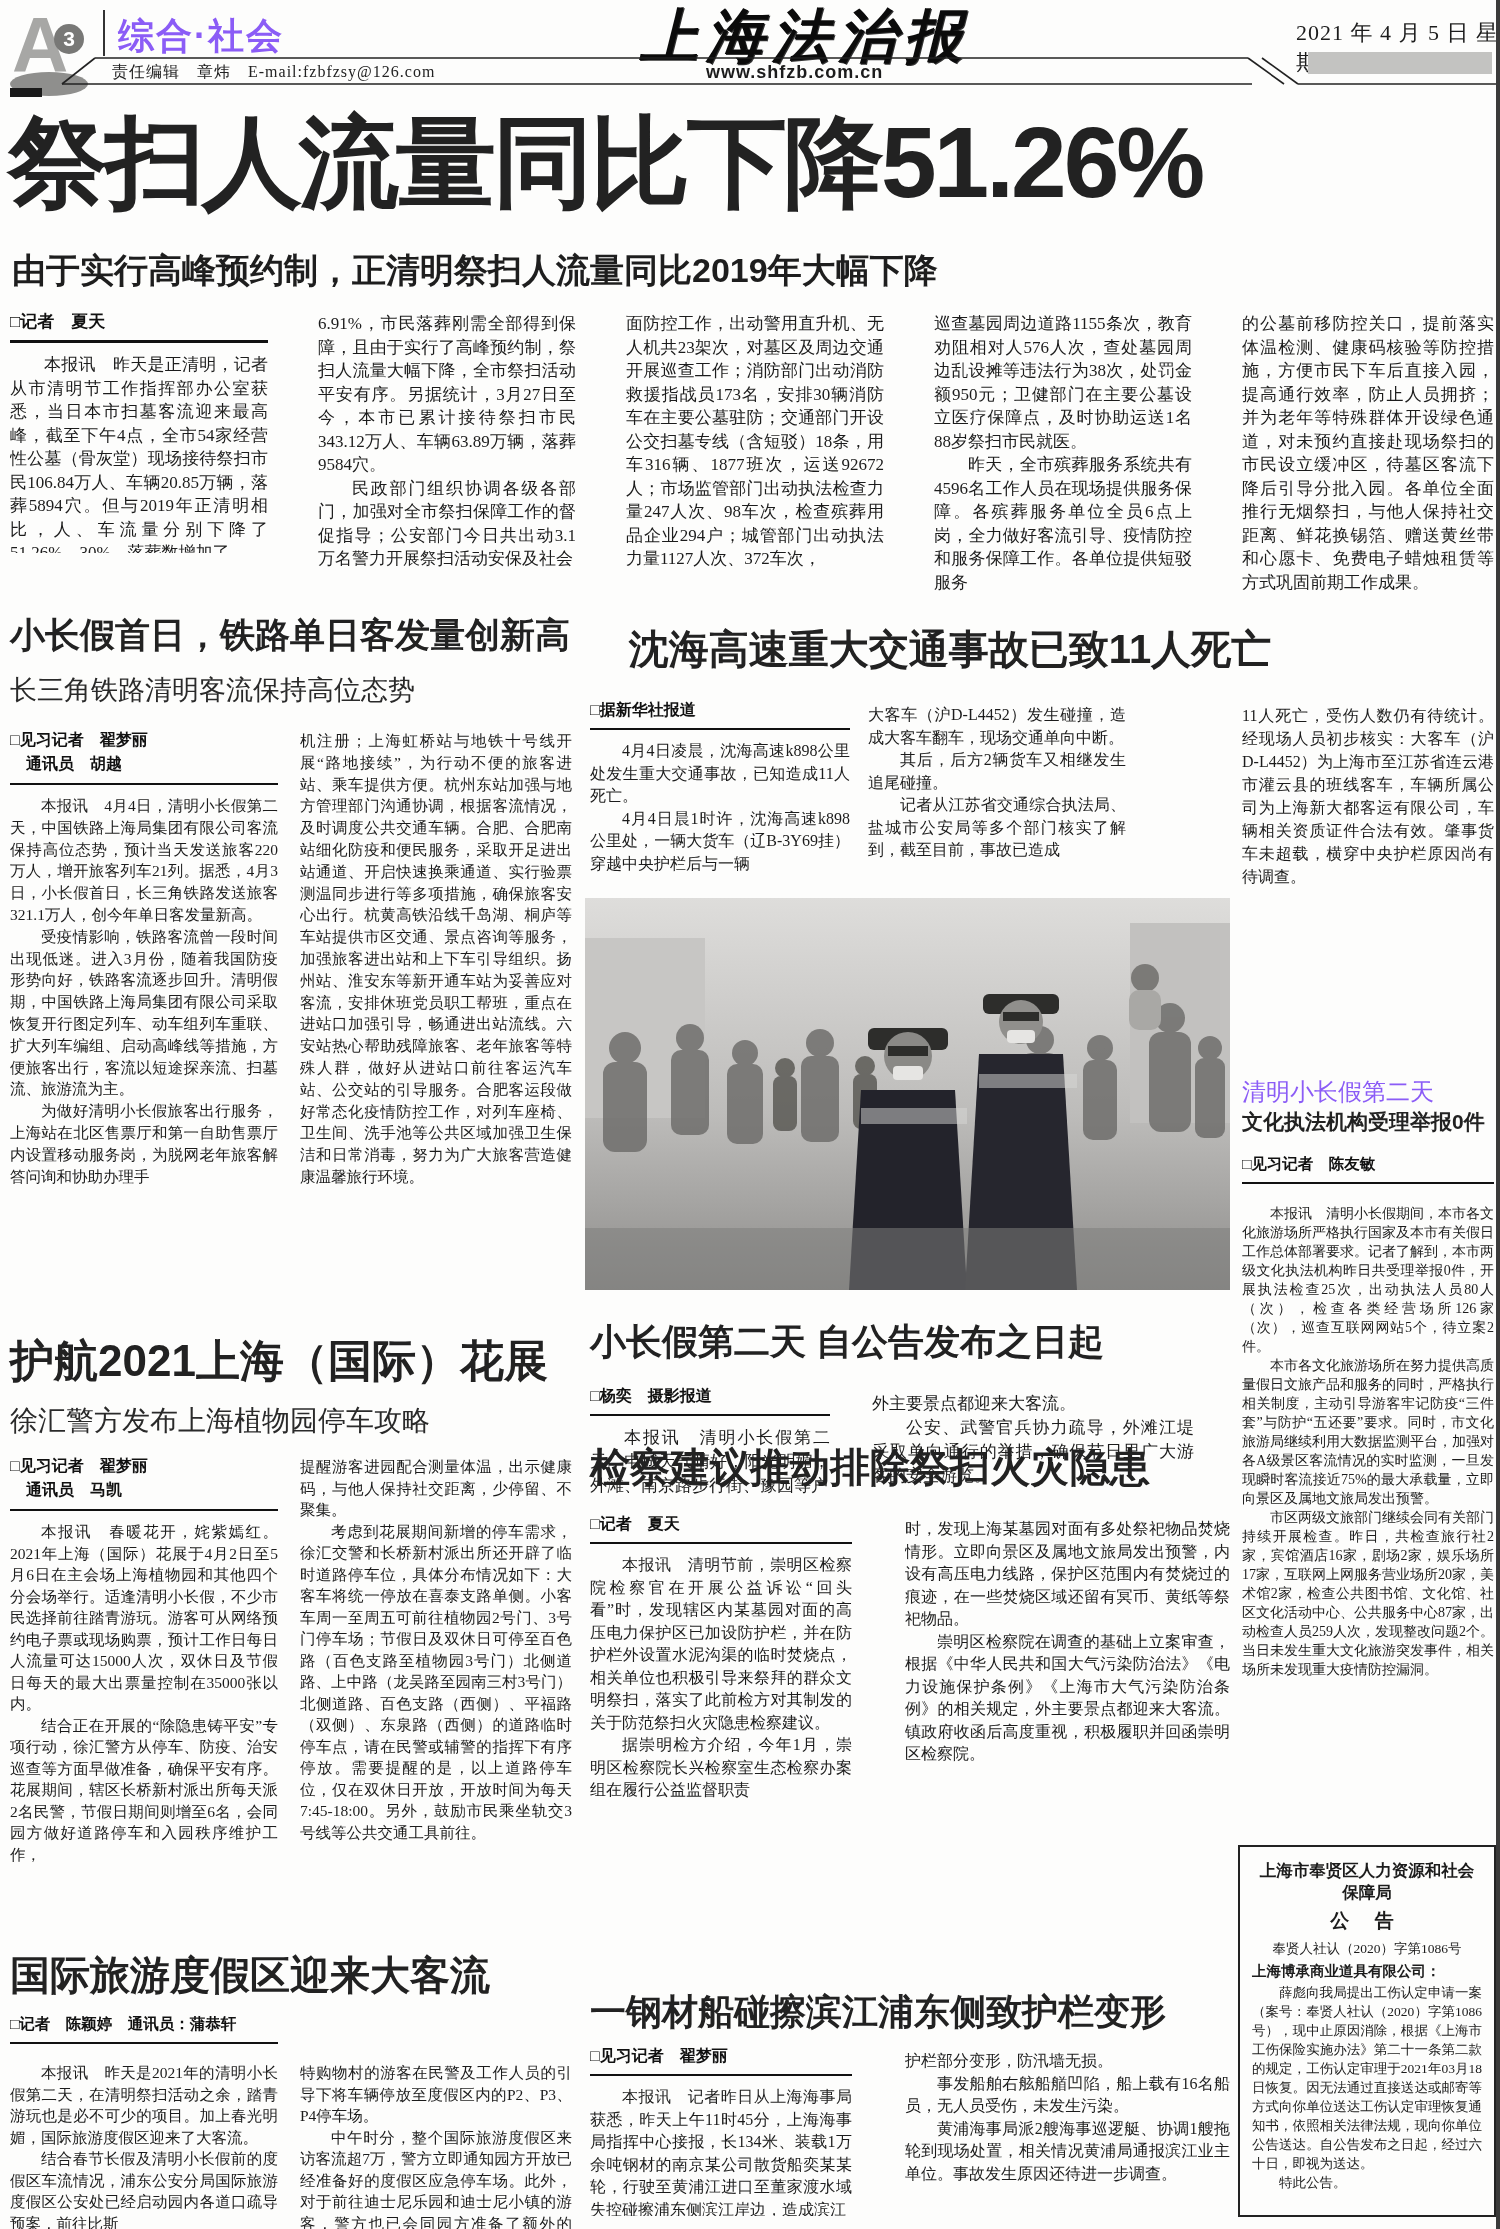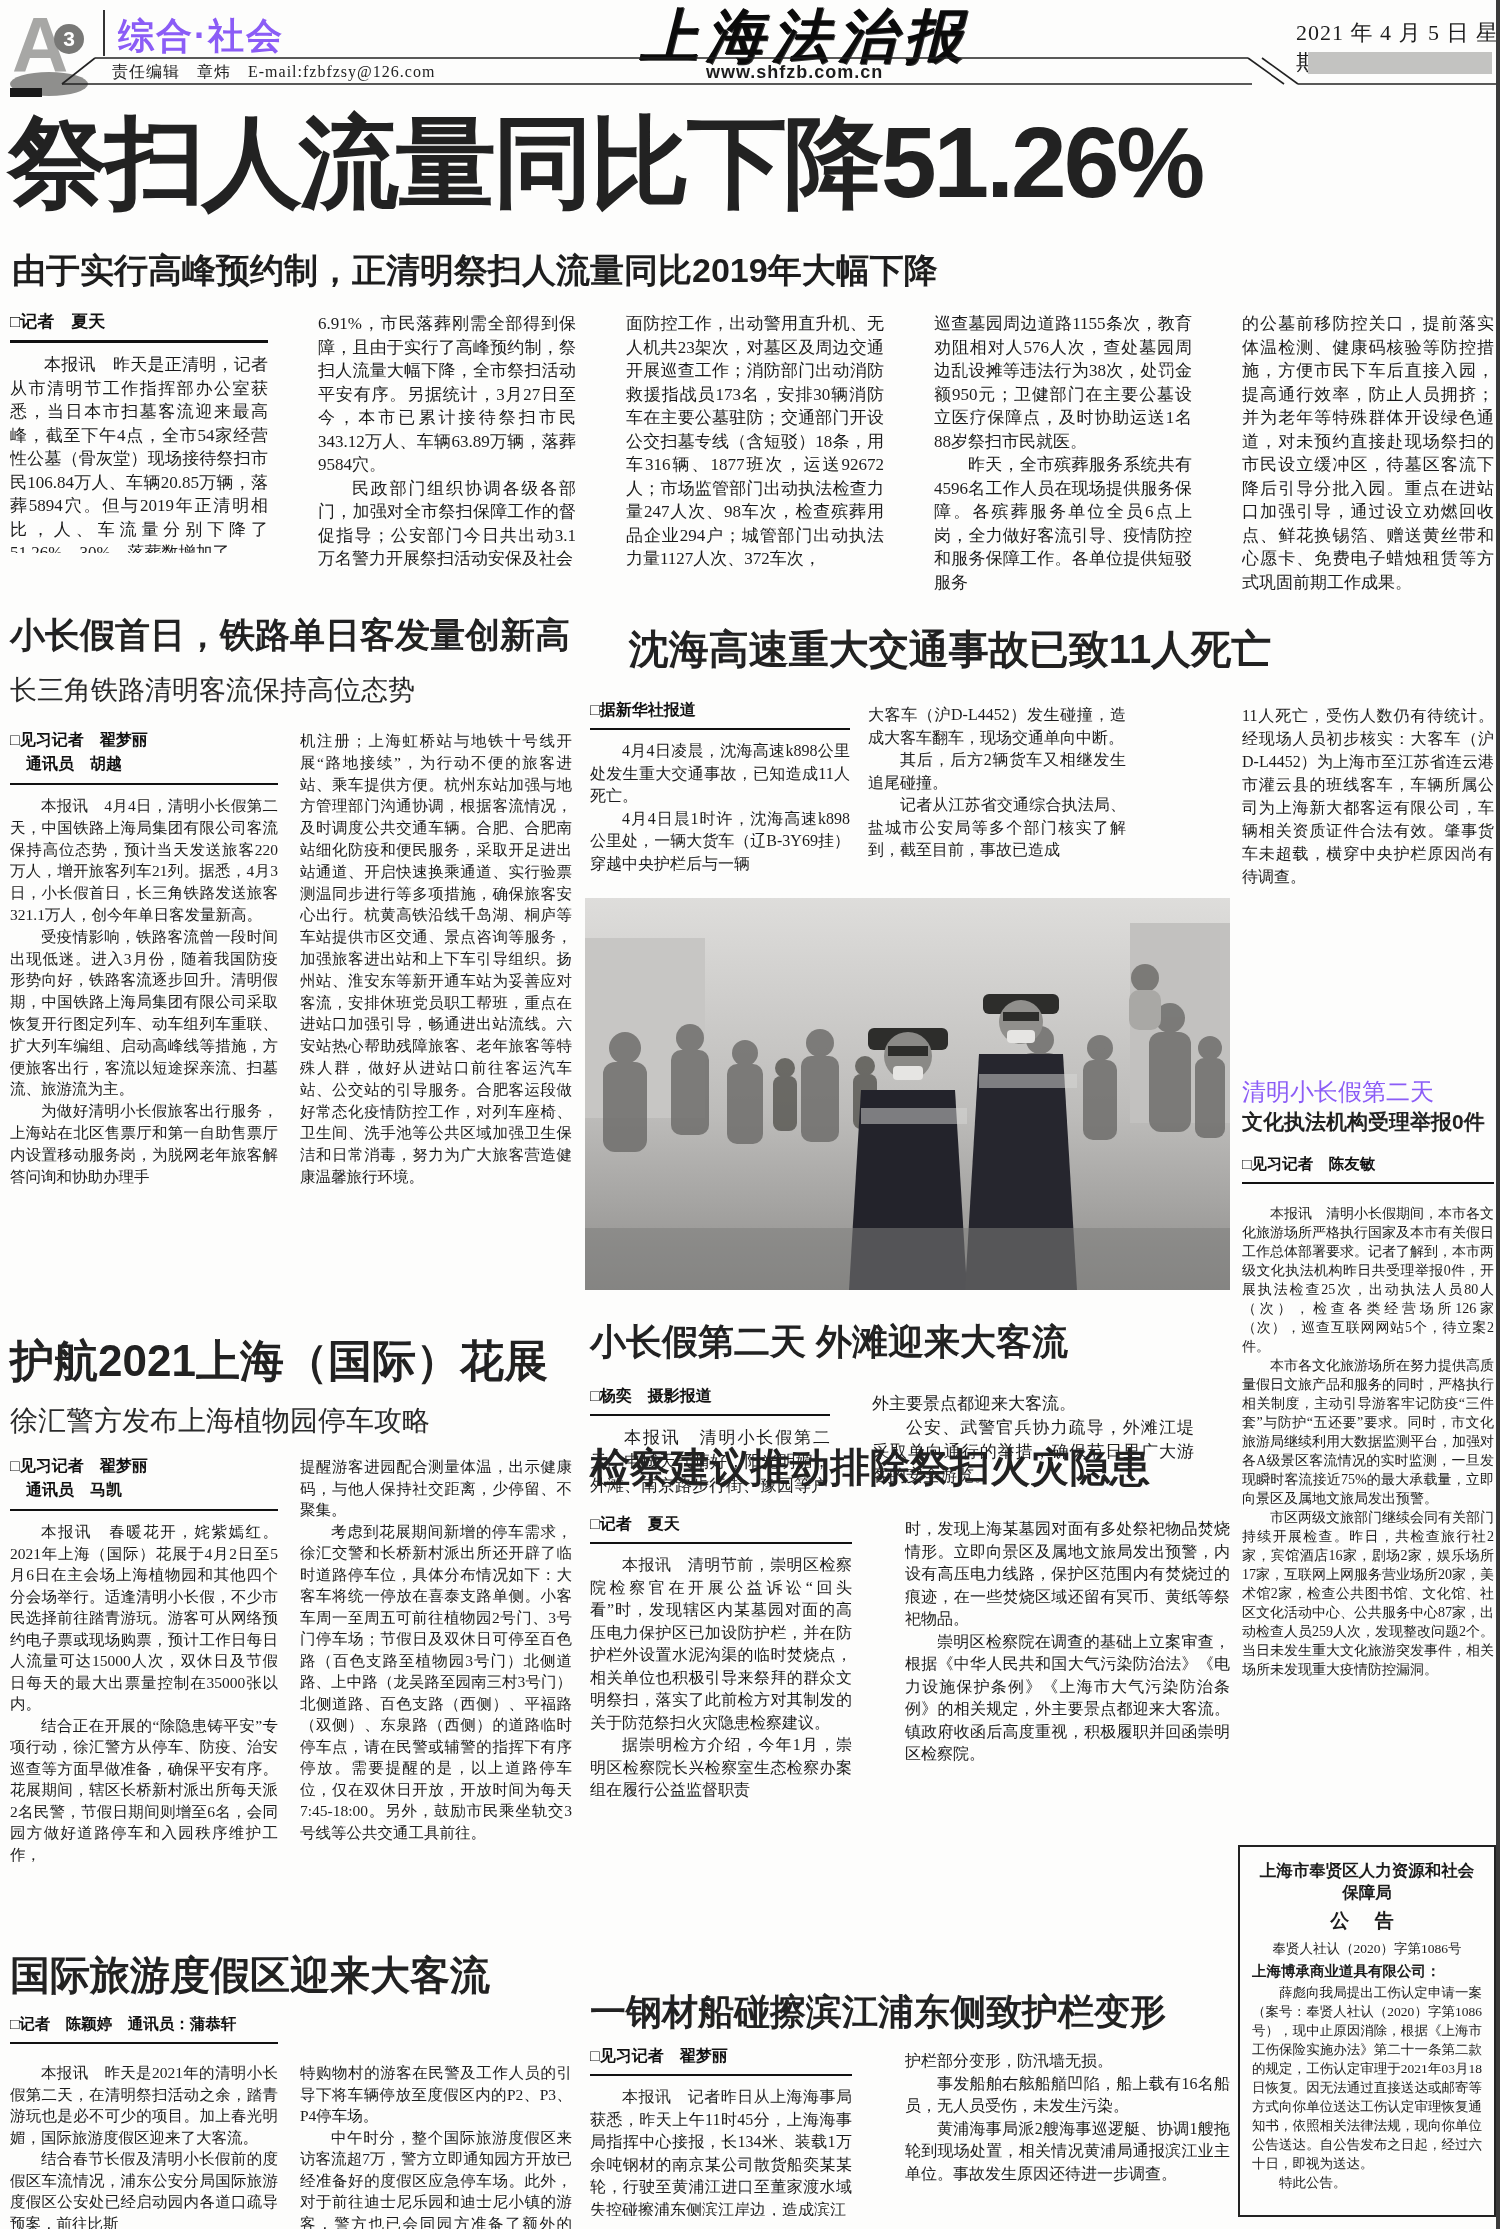--- a/index.html
+++ b/index.html
@@ -86,21 +86,21 @@
       <p class="para">民政部门组织协调各级各部门，加强对全市祭扫保障工作的督促指导；公安部门今日共出动3.1万名警力开展祭扫活动安保及社会</p>
     </div>
   <div class="abs bodycol" style="left:626px;top:312px;width:258px;height:282px;font-size:17px;line-height:23.5px;">
       <p class="para cont">面防控工作，出动警用直升机、无人机共23架次，对墓区及周边交通开展巡查工作；消防部门出动消防救援指战员173名，安排30辆消防车在主要公墓驻防；交通部门开设公交扫墓专线（含短驳）18条，用车316辆、1877班次，运送92672人；市场监管部门出动执法检查力量247人次、98车次，检查殡葬用品企业294户；城管部门出动执法力量1127人次、372车次，</p>
     </div>
   <div class="abs bodycol" style="left:934px;top:312px;width:258px;height:282px;font-size:17px;line-height:23.5px;">
       <p class="para cont">巡查墓园周边道路1155条次，教育劝阻相对人576人次，查处墓园周边乱设摊等违法行为38次，处罚金额950元；卫健部门在主要公墓设立医疗保障点，及时协助运送1名88岁祭扫市民就医。</p>
       <p class="para">昨天，全市殡葬服务系统共有4596名工作人员在现场提供服务保障。各殡葬服务单位全员6点上岗，全力做好客流引导、疫情防控和服务保障工作。各单位提供短驳服务</p>
     </div>
   <div class="abs bodycol" style="left:1242px;top:312px;width:252px;height:282px;font-size:17px;line-height:23.5px;">
-      <p class="para cont">的公墓前移防控关口，提前落实体温检测、健康码核验等防控措施，方便市民下车后直接入园，提高通行效率，防止人员拥挤；并为老年等特殊群体开设绿色通道，对未预约直接赴现场祭扫的市民设立缓冲区，待墓区客流下降后引导分批入园。重点在进站口加强引导，通过设立劝燃回收点、鲜花换锡箔、赠送黄丝带和心愿卡、免费电子蜡烛租赁等方式巩固前期工作成果。</p>
+      <p class="para cont">的公墓前移防控关口，提前落实体温检测、健康码核验等防控措施，方便市民下车后直接入园，提高通行效率，防止人员拥挤；并为老年等特殊群体开设绿色通道，对未预约直接赴现场祭扫的市民设立缓冲区，待墓区客流下降后引导分批入园。各单位全面推行无烟祭扫，与他人保持社交距离、鲜花换锡箔、赠送黄丝带和心愿卡、免费电子蜡烛租赁等方式巩固前期工作成果。</p>
     </div>
 
   <div class="abs h-big" style="left:10px;top:612px;width:572px;font-size:35px;">小长假首日，铁路单日客发量创新高</div>
   <div class="abs h-sub" style="left:10px;top:672px;width:572px;font-size:27px;">长三角铁路清明客流保持高位态势</div>
   <div class="abs" style="left:10px;top:728px;width:268px;height:590px;">
     <div class="byline" style="font-size:16px;line-height:24px;">
       <div>□见习记者　翟梦丽</div>
       <div>　通讯员　胡越</div>
     </div>
     <div class="bodycol" style="font-size:15.5px;line-height:21.8px;height:500px;">
@@ -187,21 +187,21 @@
         <rect x="394" y="176" width="98" height="14" fill="#d8d8d6" opacity="0.5"></rect>
       </g>
       <g>
         <circle cx="560" cy="80" r="14" fill="#7b7a77"></circle>
         <rect x="544" y="92" width="32" height="40" rx="10" fill="#a9a8a5"></rect>
       </g>
       <rect x="0" y="330" width="645" height="62" fill="#7e7d7b" opacity="0.55"></rect>
     </svg>
   </div>
 
-  <div class="abs h-big" style="left:590px;top:1318px;width:645px;font-size:36px;">小长假第二天  外滩迎来大客流</div>
+  <div class="abs h-big" style="left:590px;top:1318px;width:645px;font-size:36px;">小长假第二天  自公告发布之日起</div>
   <div class="abs" style="left:590px;top:1386px;width:240px;height:280px;">
     <div class="byline" style="font-size:16px;">□杨奕　摄影报道</div>
     <div class="bodycol" style="font-size:17px;line-height:24px;height:200px;">
         <p class="para">本报讯　清明小长假第二天，申城天气晴好，阳光明媚，外滩、南京路步行街、豫园等户</p>
       </div>
   </div>
   <div class="abs bodycol" style="left:872px;top:1392px;width:322px;height:200px;font-size:17px;line-height:24px;">
       <p class="para cont">外主要景点都迎来大客流。</p>
       <p class="para">公安、武警官兵协力疏导，外滩江堤采取单向通行的举措，确保节日里广大游客的安全游览。</p>
     </div>

